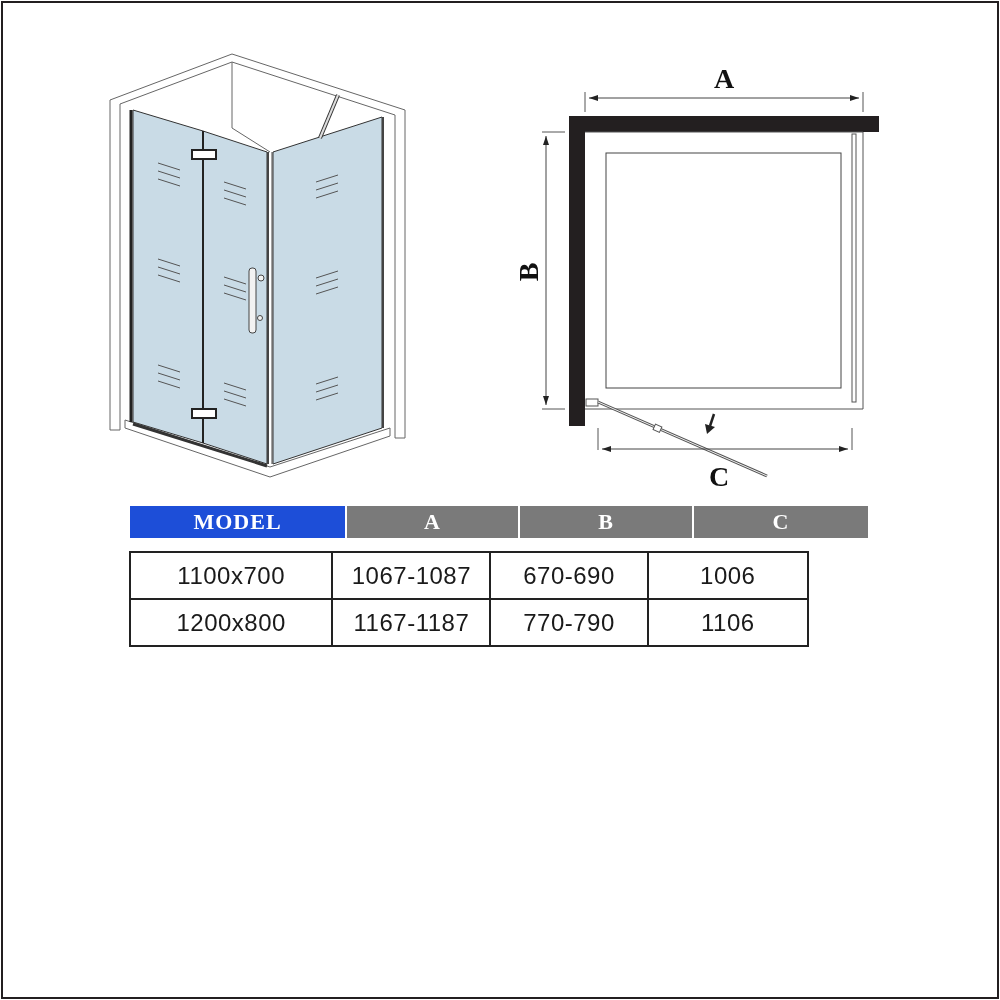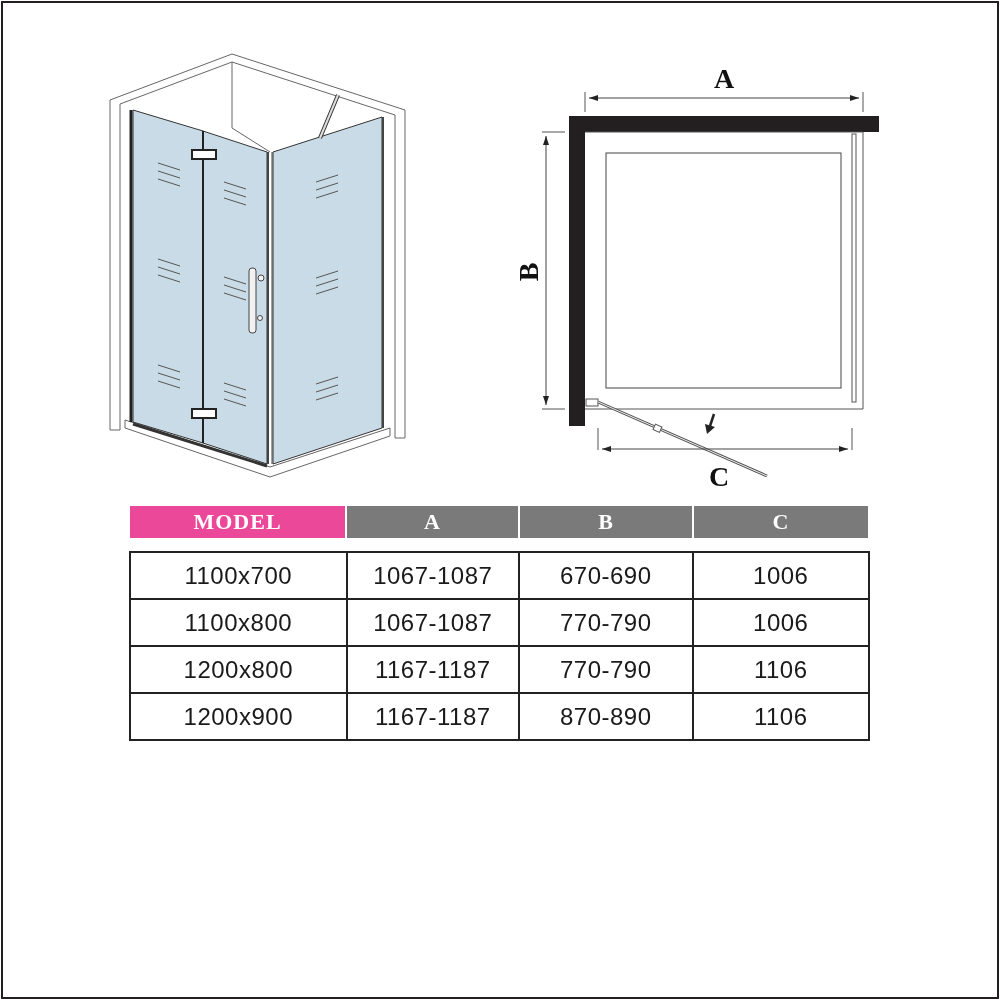--- a/index.html
+++ b/index.html
@@ -2,23 +2,23 @@
 <html><head>
 <meta charset="utf-8">
 <style>
   html, body { margin:0; padding:0; background:#fff; }
   body { width:1000px; height:1000px; position:relative; overflow:hidden; font-family:"Liberation Sans", sans-serif; }
   .frame { position:absolute; left:1px; top:1px; width:994px; height:994px; border:2px solid #231f20; box-sizing:content-box; }
   svg.illus { position:absolute; left:0; top:0; }
   .label-serif { font-family:"Liberation Serif", serif; font-weight:bold; fill:#111; }
   .hdr { position:absolute; top:506px; height:32px; display:flex; align-items:center; justify-content:center;
          color:#fff; font-family:"Liberation Serif", serif; font-weight:bold; font-size:22px; letter-spacing:1px; }
-  .hdr.model { background:#ec4899; }
+  .hdr.model { background:#1d4ed8; }
   .hdr.dim { background:#7a7a7a; }
-  table.spec { position:absolute; left:129px; top:551px; width:741px; border-collapse:collapse;padding-left:23px; }
+  table.spec { position:absolute; left:129px; top:551px; width:680px; border-collapse:collapse;padding-left:23px; }
   table.spec td { border:2px solid #222; height:45px; padding:0; text-align:center; font-size:24px; color:#1a1a1a;
                   font-family:"Liberation Sans", sans-serif; letter-spacing:0.5px; }
 </style>
 </head>
 <body>
 
 <div class="frame"></div>
 
 <svg class="illus" width="1000" height="500" viewBox="0 0 1000 500">
 
@@ -139,31 +139,19 @@
       <col style="width:177px">
     </colgroup>
   <tbody>
     <tr>
       <td>1100x700</td>
       <td>1067-1087</td>
       <td>670-690</td>
       <td>1006</td>
     </tr>
     <tr>
-      <td>1100x800</td>
-      <td>1067-1087</td>
-      <td>770-790</td>
-      <td>1006</td>
-    </tr>
-    <tr>
       <td>1200x800</td>
       <td>1167-1187</td>
       <td>770-790</td>
-      <td>1106</td>
-    </tr>
-    <tr>
-      <td>1200x900</td>
-      <td>1167-1187</td>
-      <td>870-890</td>
       <td>1106</td>
     </tr>
   </tbody>
 </table>
 
 </body></html>

